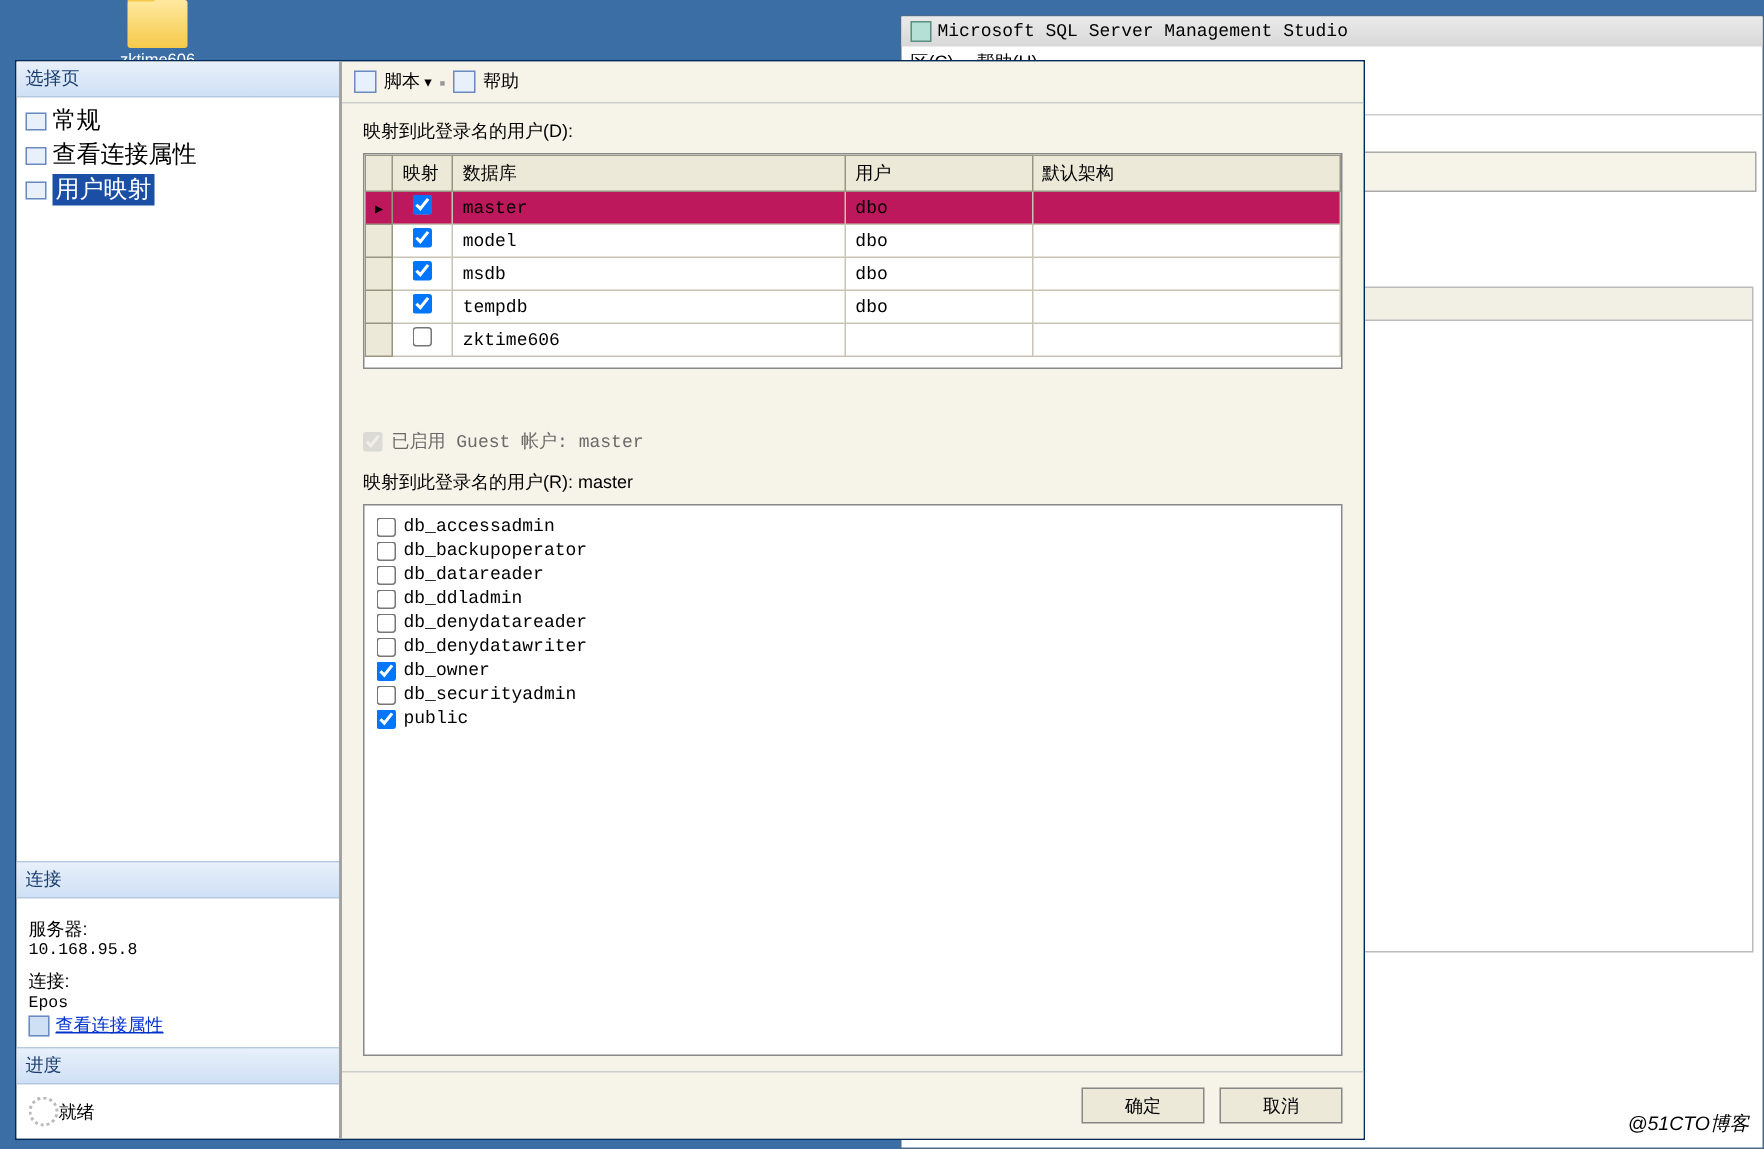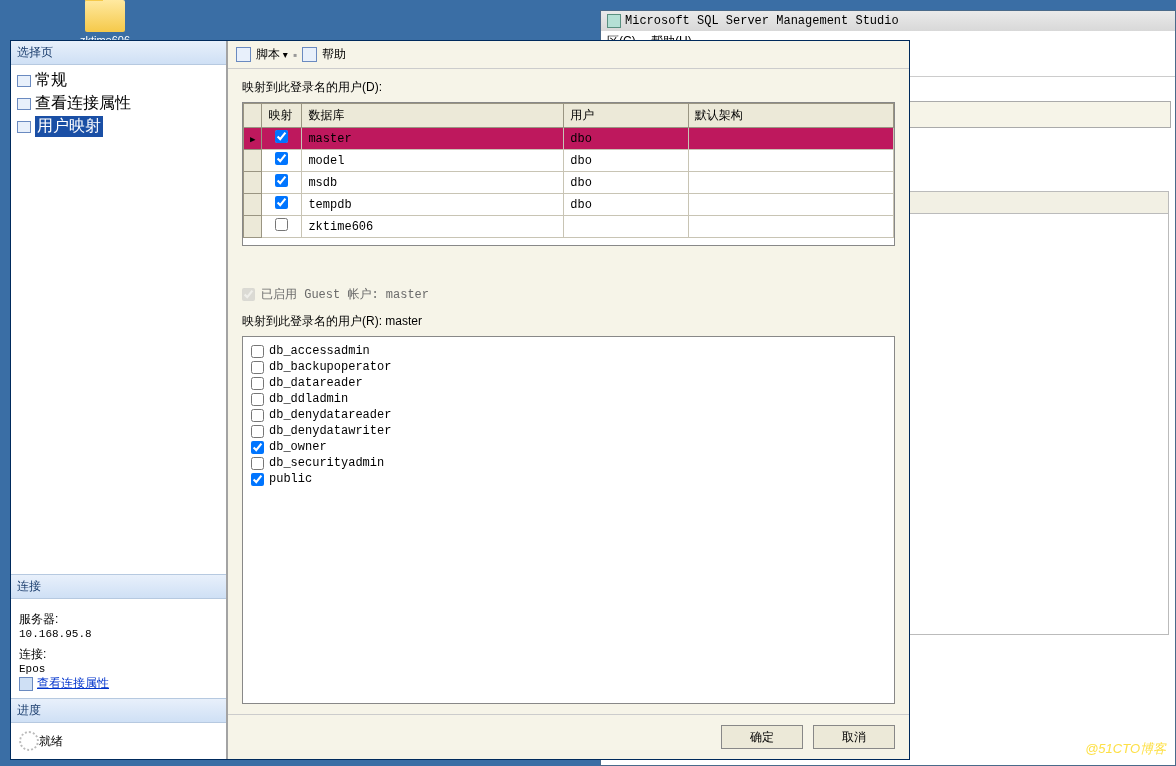--- a/index.html
+++ b/index.html
@@ -46,21 +46,21 @@
 .ssms-bg .subtoolbar .ic { width:16px; height:16px; border:1px solid #b8b890; background:#fff;}
 .ssms-bg .combo { border:1px solid #999; padding:1px 16px 1px 4px; background:#fff; position:relative; font-size:11px;}
 .ssms-bg .combo::after { content:"▾"; position:absolute; right:3px; top:0; font-size:10px;}
 .ssms-bg .detail { margin:8px 10px; }
 .ssms-bg .detail .bigicon { width:42px; height:42px; background:linear-gradient(#ffe07a,#e5a518); border-radius:4px; float:left; margin-right:10px;}
 .ssms-bg .detail .sa { font-size:16px; font-family:"Courier New",monospace;}
 .ssms-bg .detail .path { font-size:11px; color:#333; margin-top:2px;}
 .ssms-bg .listhead { clear:both; margin:20px 6px 0 6px; border:1px solid #bbb; background:#fff; }
 .ssms-bg .listhead .hd { background:#f2f0e4; border-bottom:1px solid #bbb; padding:3px 6px; font-size:11px;}
 .ssms-bg .listhead .body { height:420px; }
-.watermark { position:absolute; right:10px; bottom:8px; color:#fde047; font-size:13px; font-style:italic;}
+.watermark { position:absolute; right:10px; bottom:8px; color:#000000; font-size:13px; font-style:italic;}
 
 
 .dlg {
   position: absolute; top: 40px; left: 10px;
   width: 900px; height: 720px;
   background: #ece9d8;
   border: 1px solid #002a5c;
   display: flex; flex-direction: column;
 }
 .dlg .tbar {

